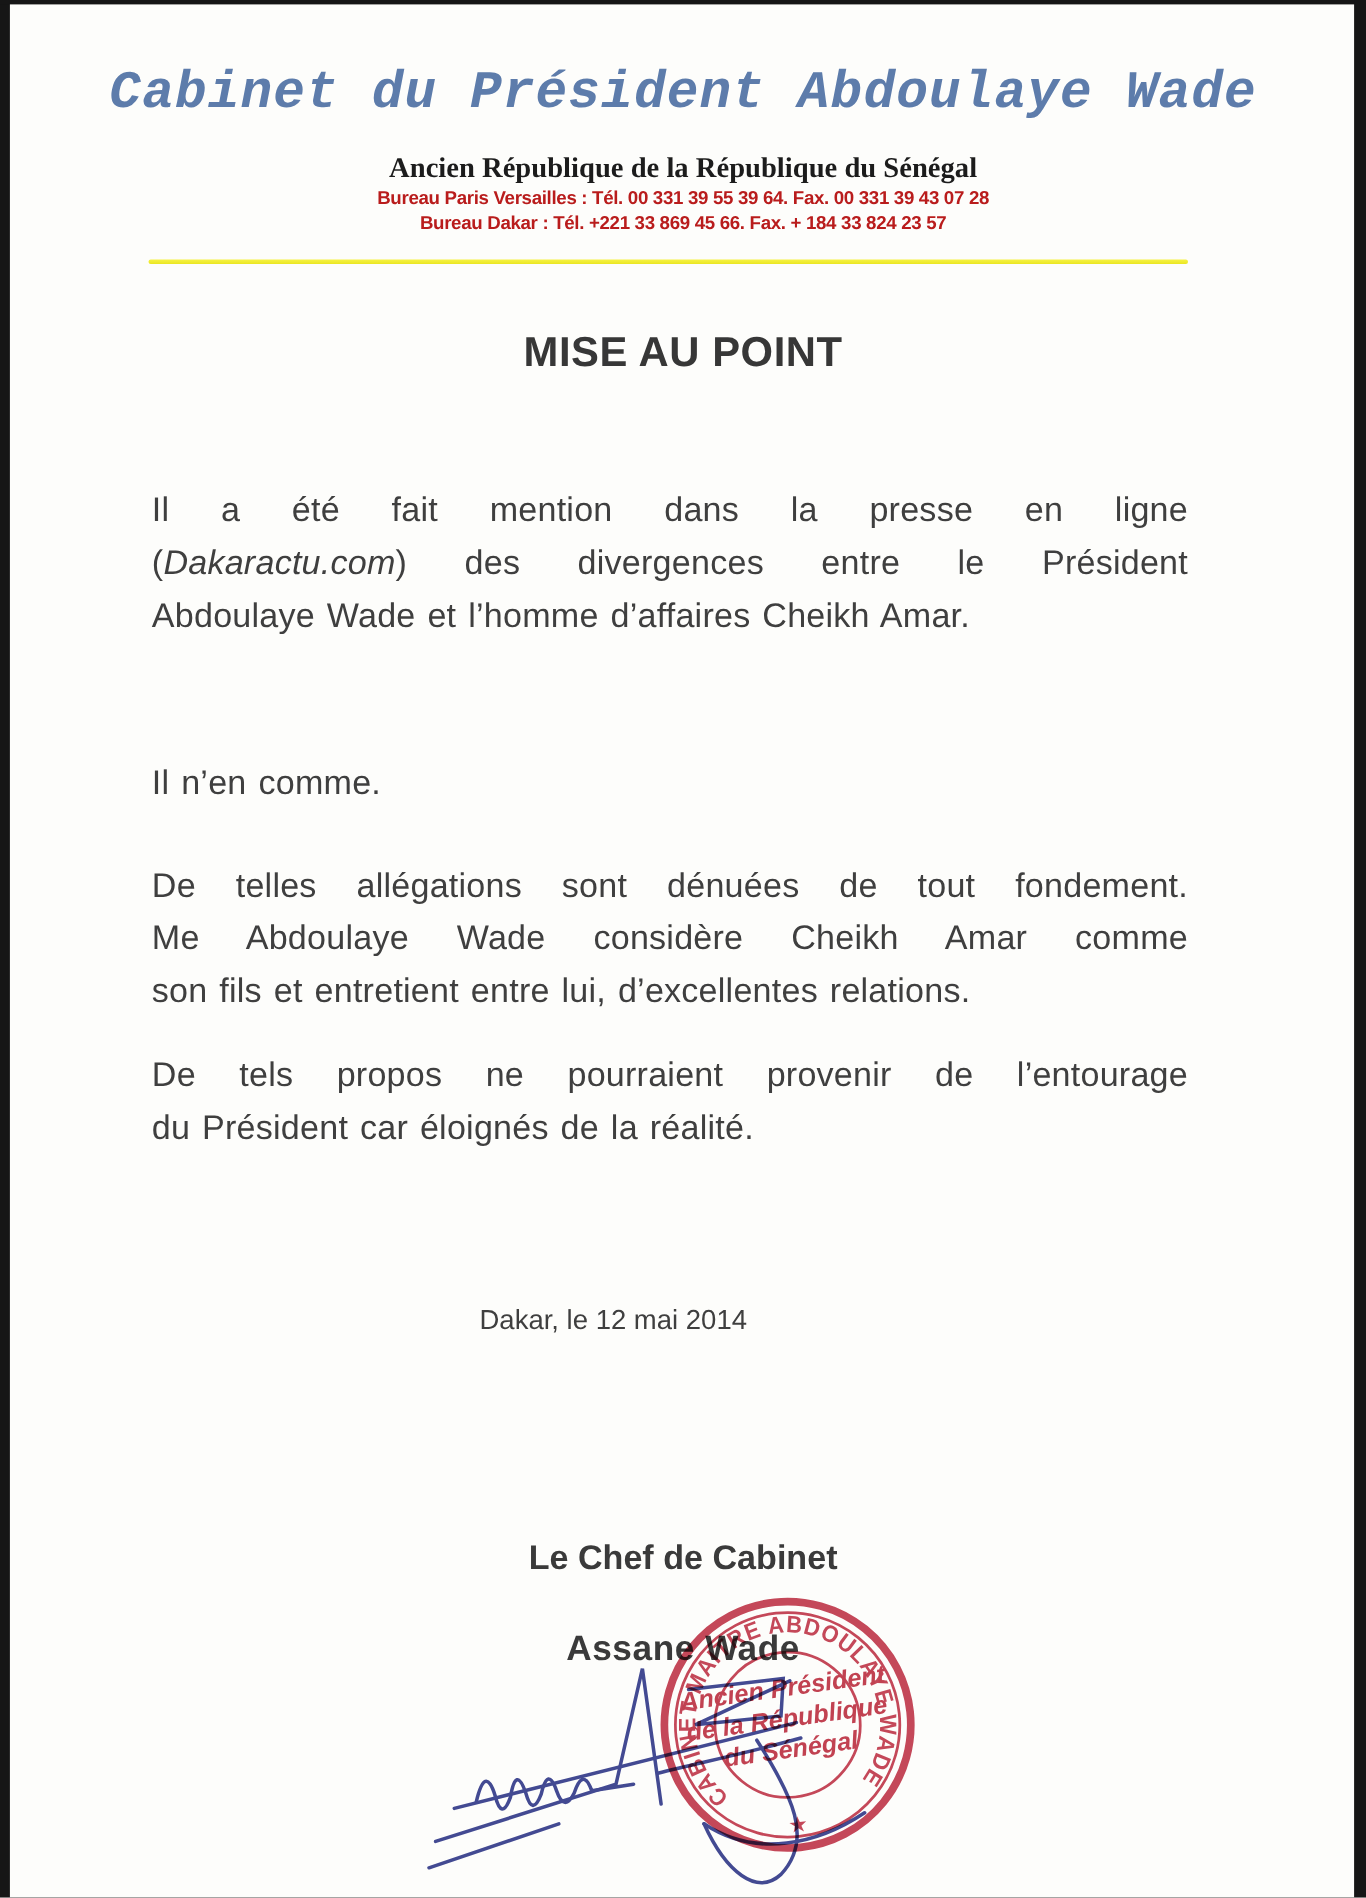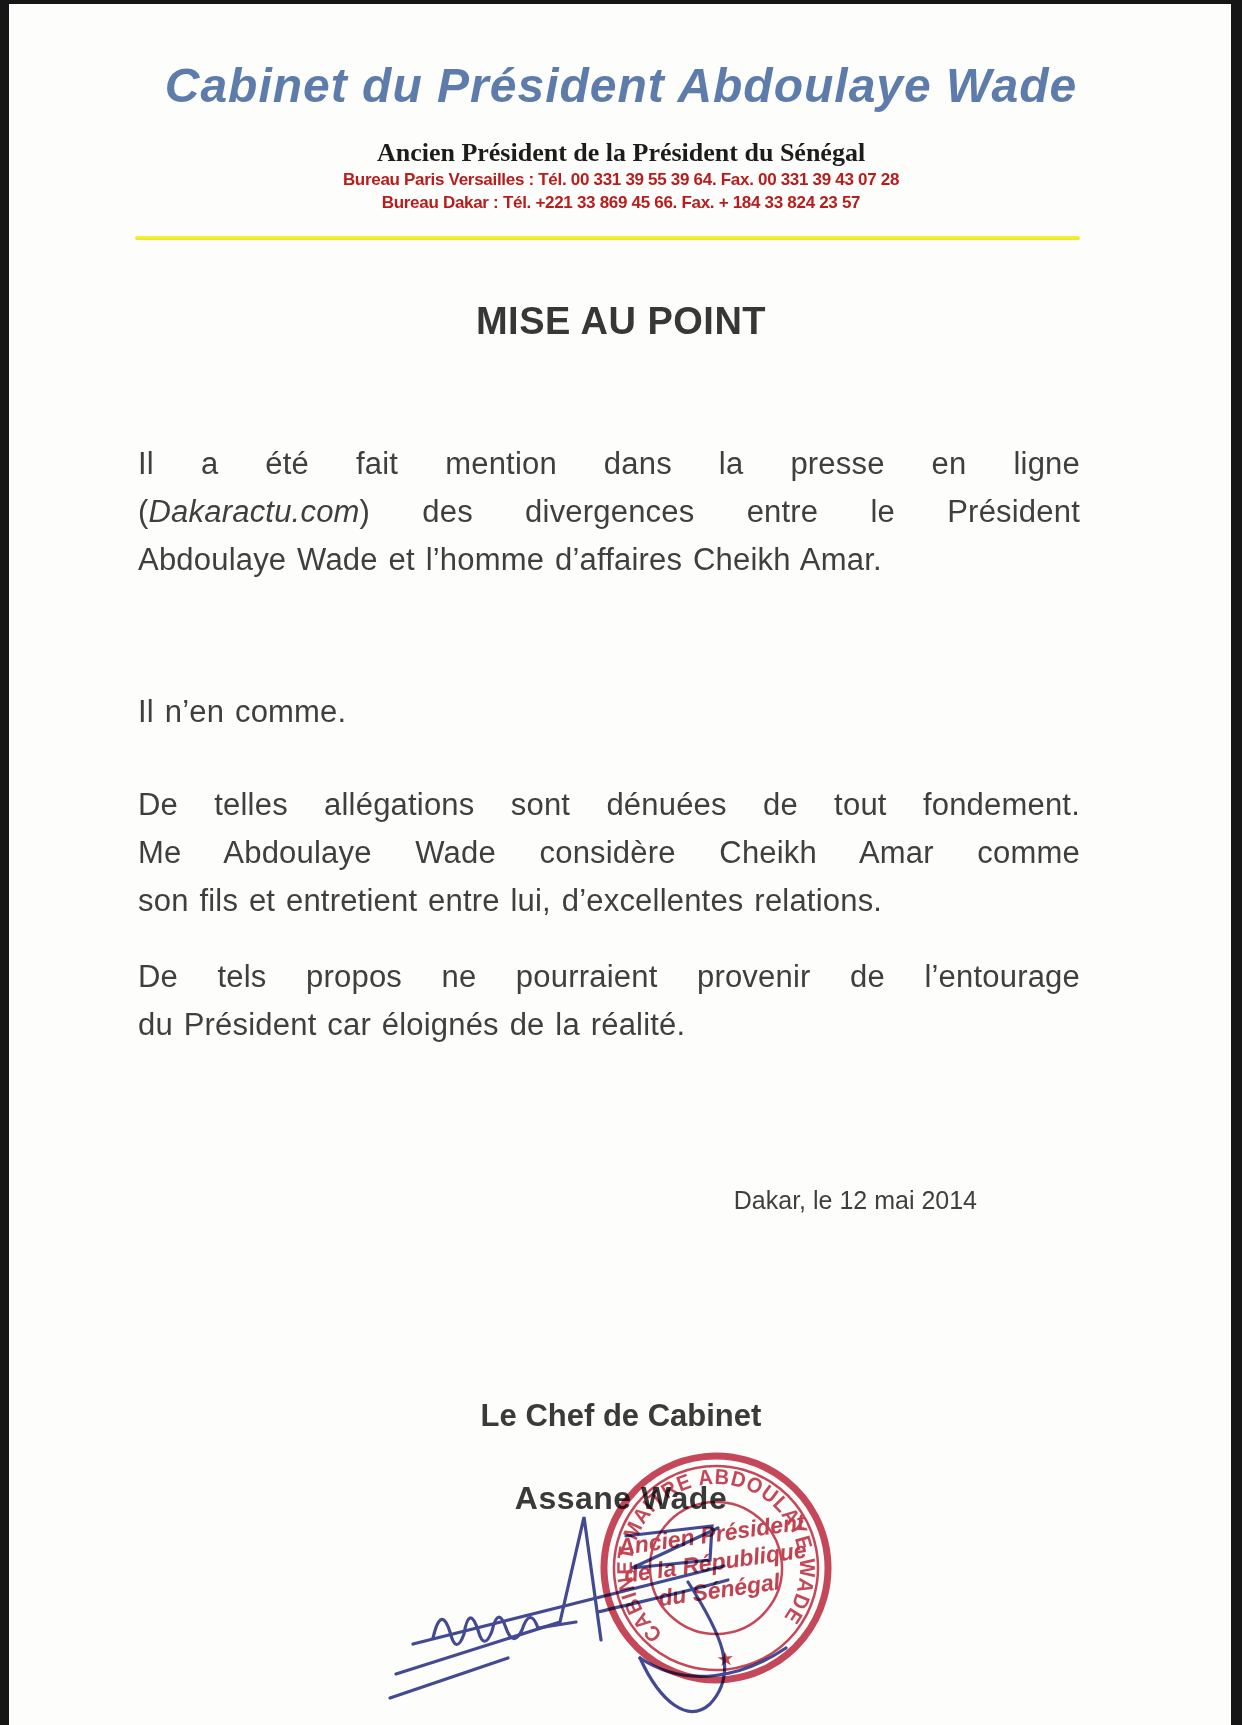--- a/index.html
+++ b/index.html
@@ -7,53 +7,53 @@
        font-family:"Liberation Sans",sans-serif;}
   .scan-page{position:absolute;left:0;top:0;width:1242px;height:1725px;background:#fdfdfb;}
   .edge{position:absolute;background:#161616;}
   .edge-left{left:0;top:0;width:9px;height:1725px;}
   .edge-top{left:0;top:0;width:1242px;height:4px;}
   .edge-right{right:0;top:0;width:11px;height:1725px;}
 
   .abs{position:absolute;}
   .center{left:0;width:1242px;text-align:center;}
 
-  .script-title{top:58px;font-family:Liberation Sans, sans-serif;font-style:italic;font-weight:600;
+  .script-title{top:58px;font-family:Liberation Mono, monospace;font-style:italic;font-weight:600;
       font-size:48px;letter-spacing:1px;color:#5d7cab;}
   .subtitle{top:138px;font-family:"Liberation Serif",serif;font-weight:700;font-size:26px;color:#1c1c1c;}
   .office{font-size:17px;font-weight:600;letter-spacing:-0.3px;color:#b91c1c;}
   .office1{top:170px;}
   .office2{top:193px;}
   .gold-rule{top:236px;left:135px;width:945px;height:4px;
       background:linear-gradient(180deg,#f6f243 0%,#eae622 100%);border-radius:2px;}
 
   .doc-title{top:300px;font-size:38px;font-weight:700;letter-spacing:0.5px;color:#373737;}
 
   .para{position:absolute;left:138px;width:942px;color:#3f3f3f;font-size:31px;line-height:48px;}
   .para .line{display:block;letter-spacing:0.2px;word-spacing:2px;}
   .para .line.just{text-align:justify;text-align-last:justify;}
   .para i{font-style:italic;}
 
-  .date-line{top:1186px;left:138px;width:942px;text-align:right;padding-right:103px;
+  .date-line{top:1186px;left:138px;width:942px;text-align:center;padding-right:103px;
       box-sizing:border-box;font-size:25px;color:#3f3f3f;}
 
   .role-line{top:1398px;font-size:31px;font-weight:700;color:#3a3a3a;}
   .name-line{top:1480px;font-size:32px;font-weight:700;color:#3a3a3a;letter-spacing:0.5px;}
 
   .stamp-wrap{left:594px;top:1446px;width:244px;height:244px;opacity:0.93;mix-blend-mode:multiply;}
   .sig-wrap{left:388px;top:1462px;width:430px;height:262px;mix-blend-mode:multiply;}
 </style>
 </head>
 <body>
 
 <div class="scan-page">
 
   <div class="abs center script-title">Cabinet du Président Abdoulaye Wade</div>
 
-  <div class="abs center subtitle">Ancien Président de la Président du Sénégal</div>
+  <div class="abs center subtitle">Ancien République de la République du Sénégal</div>
 
   <div class="abs center office office1">Bureau Paris Versailles : Tél. 00 331 39 55 39 64. Fax. 00 331 39 43 07 28</div>
 
   <div class="abs center office office2">Bureau Dakar : Tél. +221 33 869 45 66. Fax. + 184 33 824 23 57</div>
 
   <div class="abs gold-rule"></div>
 
   <div class="abs center doc-title">MISE AU POINT</div>
 
   <div>

